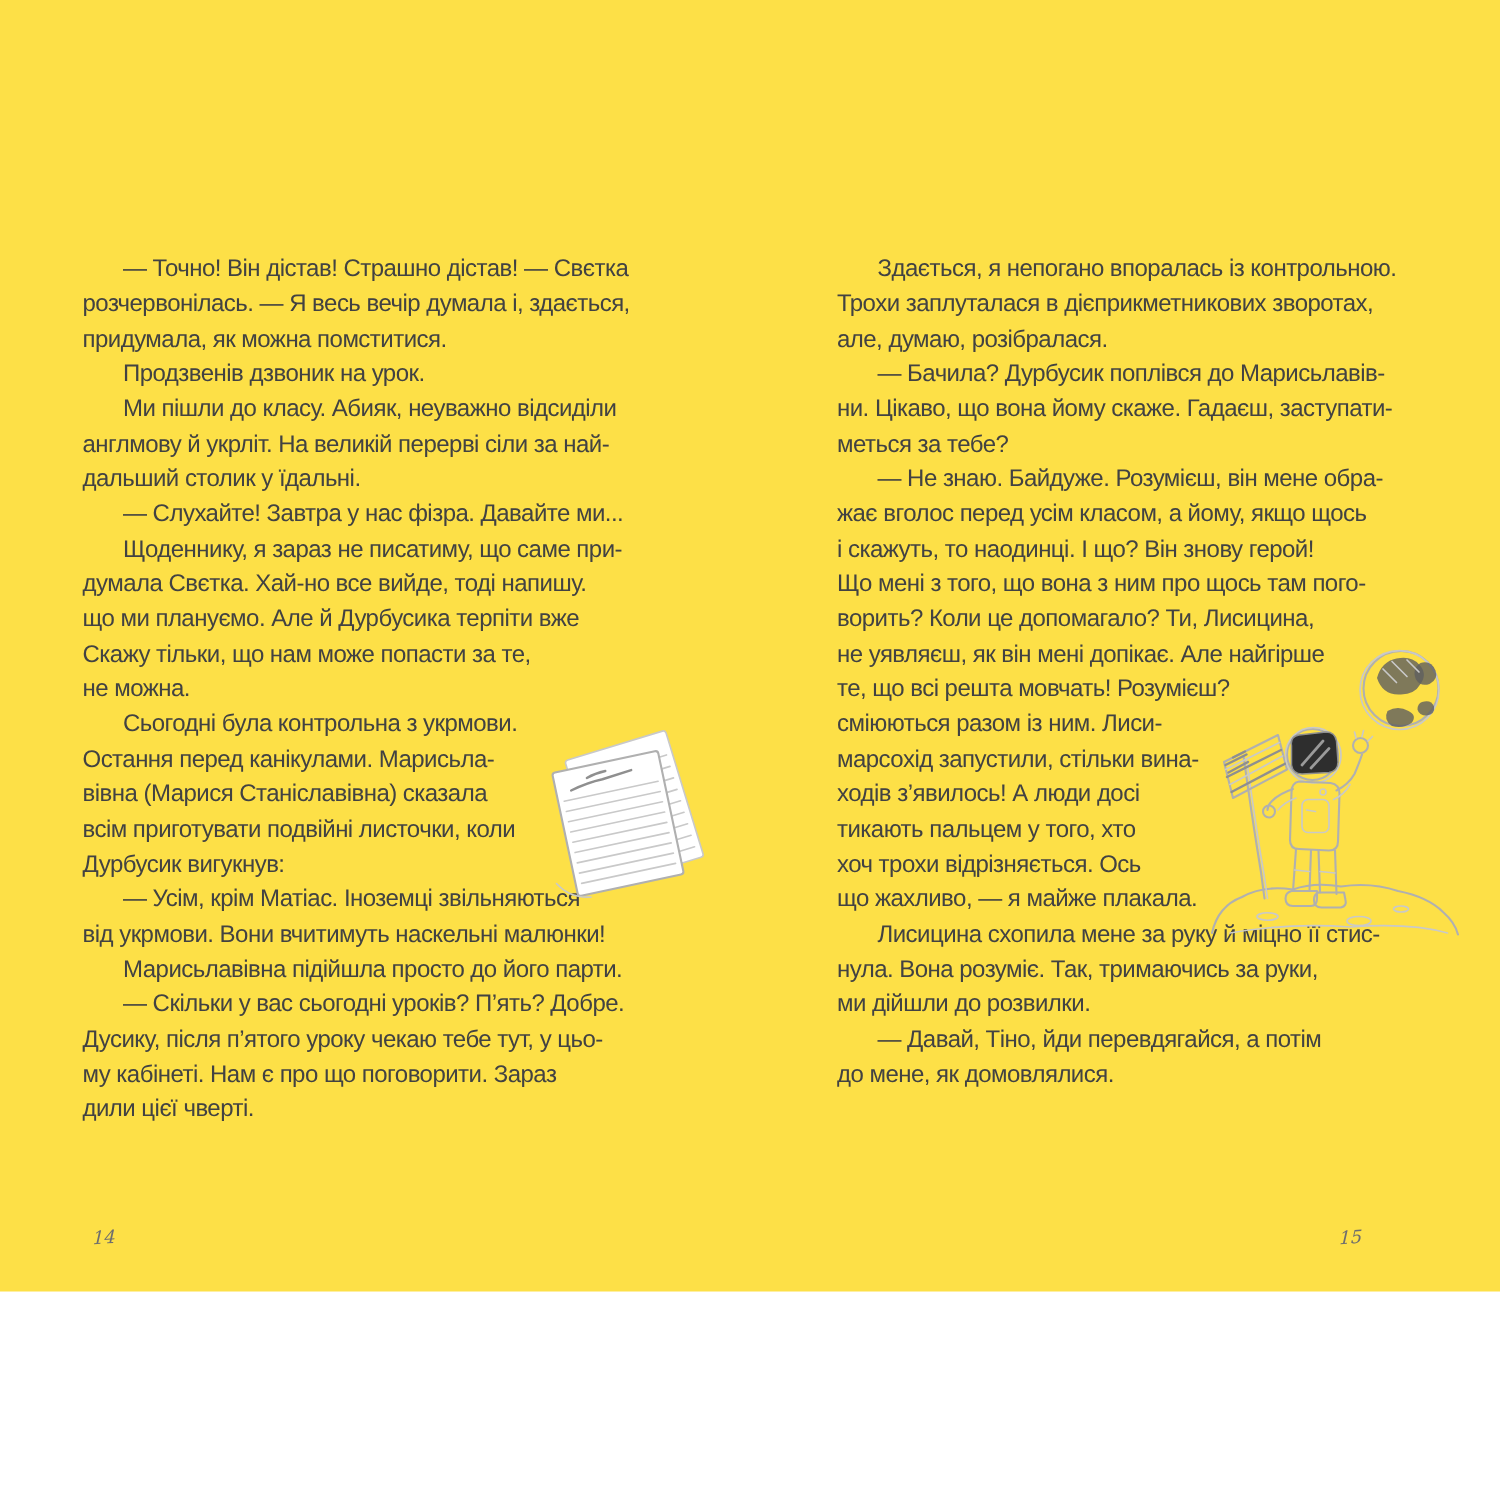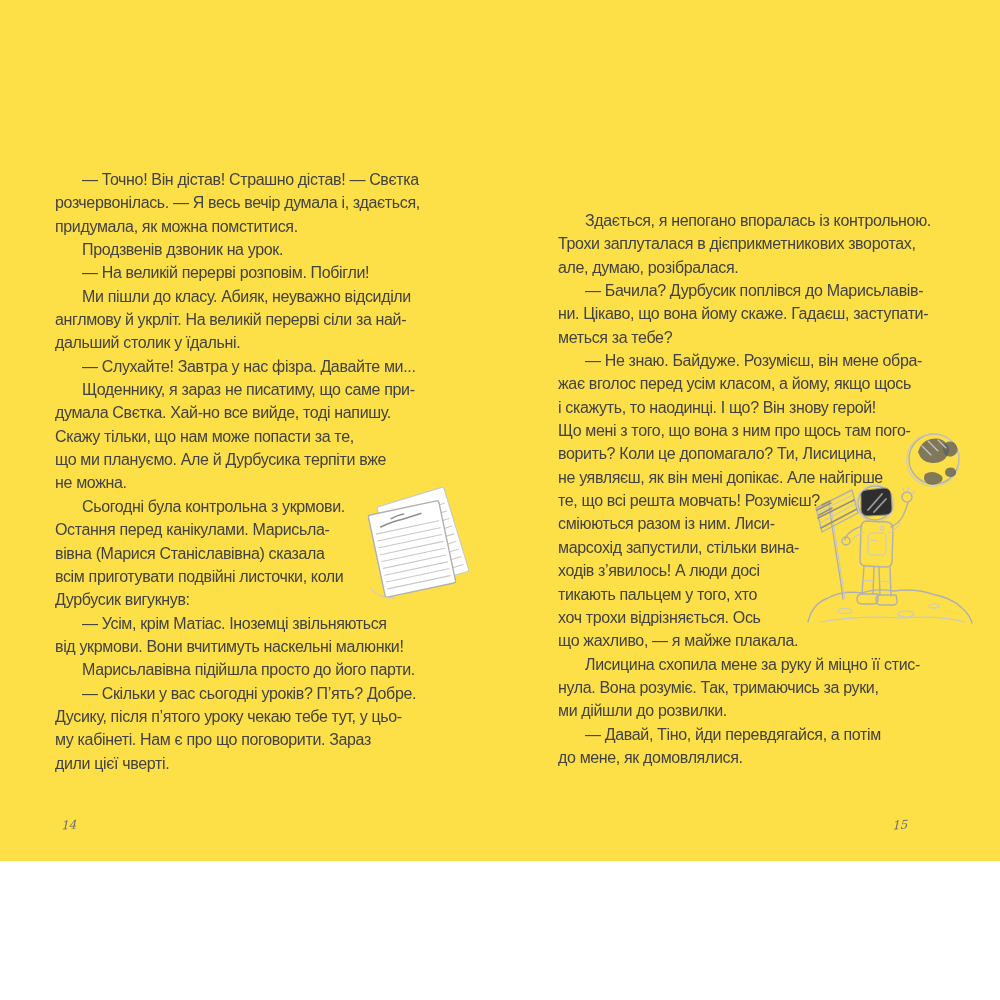--- a/index.html
+++ b/index.html
@@ -12,21 +12,21 @@
   }
   .page-text{
     position:absolute;top:168px;color:var(--ink,#424242);
     font-size:16px;letter-spacing:-0.35px;
   }
   .page-text .line{
     height:23.35px;line-height:23.35px;white-space:nowrap;
   }
   .page-text .line.indent{padding-left:27px;}
   .page-text.left{left:55px;width:430px;}
-  .page-text.right{left:558px;width:410px;margin-top:41px;}
+  .page-text.right{left:558px;width:410px;}
   .pagenum{
     position:absolute;top:818px;
     font-family:"DejaVu Serif","Liberation Serif",serif;
     font-style:italic;font-size:12px;color:var(--pagenum,#6e6e6e);
     transform:rotate(-4deg) skewX(-6deg);
   }
   .pagenum.pl{left:62px;}
   .pagenum.pr{left:893px;}
   svg.illus{position:absolute;left:0;top:0;pointer-events:none;}
   .sk{stroke:var(--sketch,#b0b0b0);fill:none;stroke-width:1.4;stroke-linecap:round;stroke-linejoin:round;}
@@ -40,29 +40,28 @@
 </head>
 <body>
 
 <div class="spread">
 
   <div class="page-text left">
       <div class="line indent">— Точно! Він дістав! Страшно дістав! — Свєтка</div>
       <div class="line">розчервонілась. — Я весь вечір думала і, здається,</div>
       <div class="line">придумала, як можна помститися.</div>
       <div class="line indent">Продзвенів дзвоник на урок.</div>
-      <div class="line indent">— На великій перерві розповім. Побігли!</div>
       <div class="line indent">Ми пішли до класу. Абияк, неуважно відсиділи</div>
       <div class="line">англмову й укрліт. На великій перерві сіли за най-</div>
       <div class="line">дальший столик у їдальні.</div>
       <div class="line indent">— Слухайте! Завтра у нас фізра. Давайте ми...</div>
       <div class="line indent">Щоденнику, я зараз не писатиму, що саме при-</div>
       <div class="line">думала Свєтка. Хай-но все вийде, тоді напишу.</div>
+      <div class="line">що ми плануємо. Але й Дурбусика терпіти вже</div>
       <div class="line">Скажу тільки, що нам може попасти за те,</div>
-      <div class="line">що ми плануємо. Але й Дурбусика терпіти вже</div>
       <div class="line">не можна.</div>
       <div class="line indent">Сьогодні була контрольна з укрмови.</div>
       <div class="line">Остання перед канікулами. Марисьла-</div>
       <div class="line">вівна (Марися Станіславівна) сказала</div>
       <div class="line">всім приготувати подвійні листочки, коли</div>
       <div class="line">Дурбусик вигукнув:</div>
       <div class="line indent">— Усім, крім Матіас. Іноземці звільняються</div>
       <div class="line">від укрмови. Вони вчитимуть наскельні малюнки!</div>
       <div class="line indent">Марисьлавівна підійшла просто до його парти.</div>
       <div class="line indent">— Скільки у вас сьогодні уроків? П’ять? Добре.</div>

